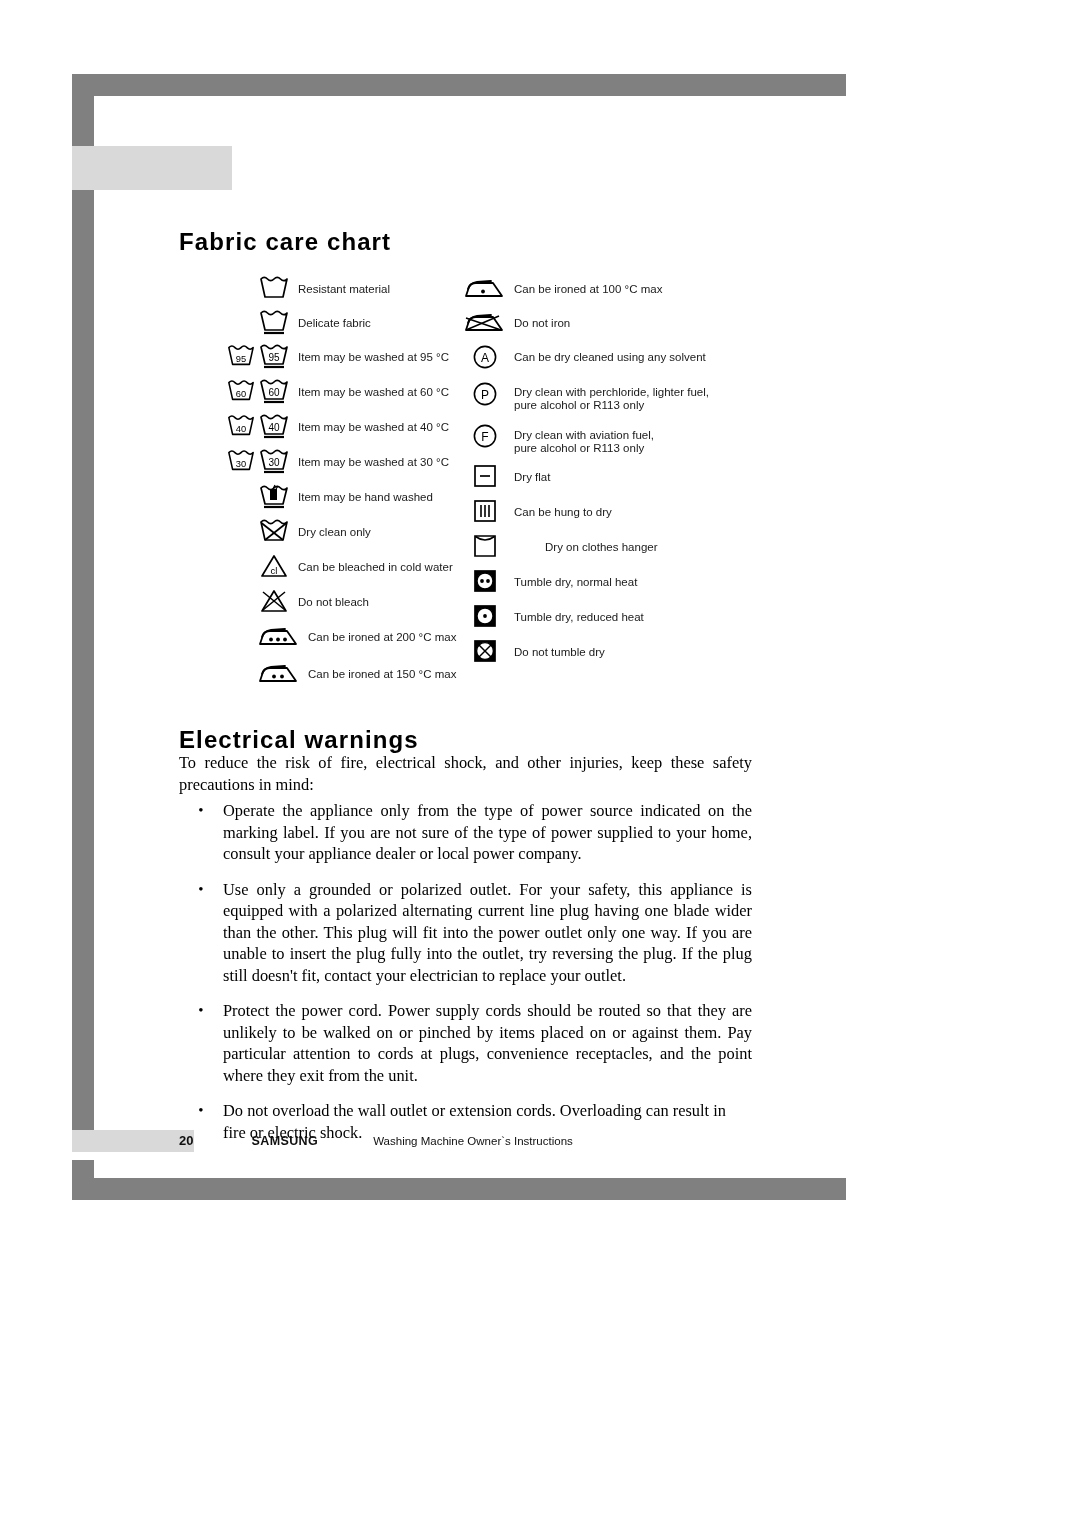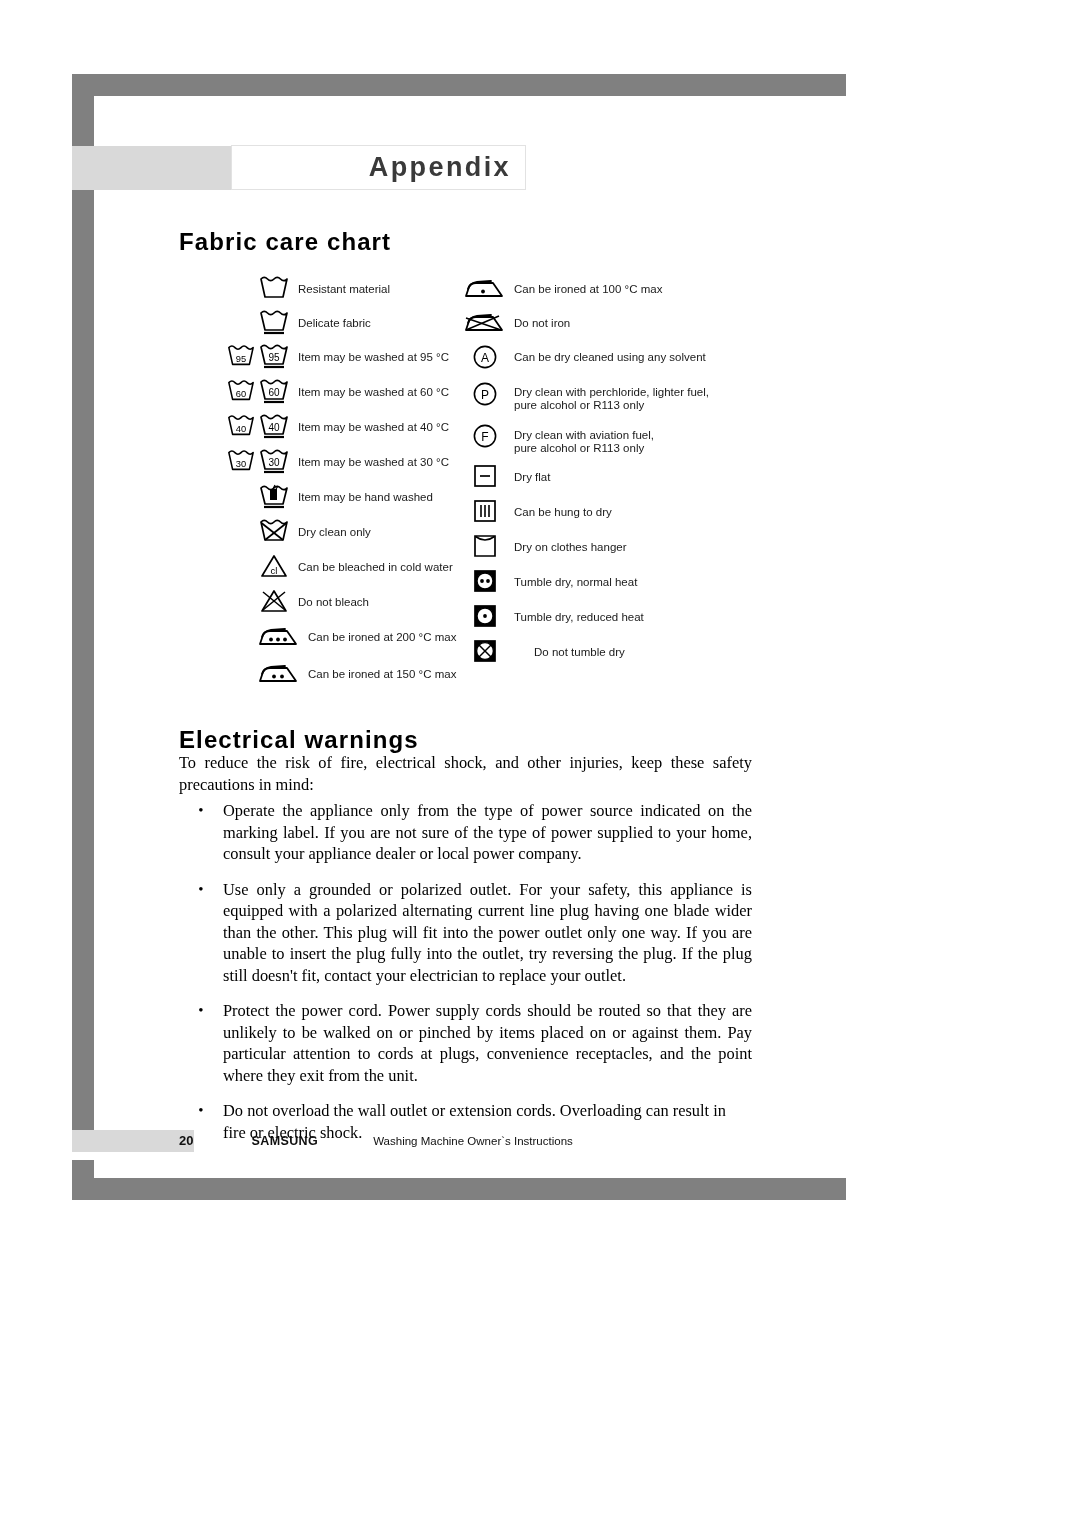--- a/index.html
+++ b/index.html
@@ -193,23 +193,20 @@
 <div class="page">
 
   <div class="frame-top-bar"></div>
   <div class="frame-left-bar-upper"></div>
   <div class="frame-left-bar-mid"></div>
   <div class="frame-left-bar-lower"></div>
   <div class="frame-bottom-bar"></div>
   <div class="header-band"></div>
   <div class="footer-band"></div>
 
-  <div class="title-box">
-    <span class="title-text">Appendix</span>
-  </div>
 
   <div class="section-heading" id="fabric-heading">Fabric care chart</div>
 
   <div class="care-col" id="care-col-left">
 
     <div class="care-row" style="height:34px;">
       <div class="sym-cell narrow"></div>
       <div class="sym-cell">
         <svg width="30" height="24" viewBox="0 0 30 24">
           <path d="M2 3 q3.2 -3.4 6.5 0 q3.2 3.4 6.5 0 q3.2 -3.4 6.5 0 q3.2 3.4 6.5 0 L24 21 L6 21 Z" fill="none" stroke="#000" stroke-width="1.7" stroke-linejoin="round"></path>
@@ -446,21 +443,21 @@
         <svg width="24" height="24" viewBox="0 0 24 24">
           <rect x="2" y="2" width="20" height="20" fill="none" stroke="#000" stroke-width="1.7"></rect>
           <line x1="8" y1="6" x2="8" y2="18" stroke="#000" stroke-width="1.6"></line>
           <line x1="12" y1="6" x2="12" y2="18" stroke="#000" stroke-width="1.6"></line>
           <line x1="16" y1="6" x2="16" y2="18" stroke="#000" stroke-width="1.6"></line>
         </svg>
       </div>
       <div class="care-label">Can be hung to dry</div>
     </div>
 
-    <div class="care-row" style="height:35px;">
+    <div class="care-row" style="height:35px;gap:31px;">
       <div class="sym-cell" style="width:46px;flex:0 0 46px;">
         <svg width="24" height="24" viewBox="0 0 24 24">
           <path d="M2 2 L22 2 L22 22 L2 22 Z" fill="none" stroke="#000" stroke-width="1.7"></path>
           <path d="M2.5 2.5 q9.5 7 19 0" fill="none" stroke="#000" stroke-width="1.6"></path>
         </svg>
       </div>
       <div class="care-label">Dry on clothes hanger</div>
     </div>
 
     <div class="care-row" style="height:35px;">
@@ -479,21 +476,21 @@
       <div class="sym-cell" style="width:46px;flex:0 0 46px;">
         <svg width="24" height="24" viewBox="0 0 24 24">
           <rect x="2" y="2" width="20" height="20" fill="#000" stroke="#000" stroke-width="1.7"></rect>
           <circle cx="12" cy="12" r="8" fill="#fff" stroke="#000" stroke-width="1.4"></circle>
           <circle cx="12" cy="12" r="1.9" fill="#000"></circle>
         </svg>
       </div>
       <div class="care-label">Tumble dry, reduced heat</div>
     </div>
 
-    <div class="care-row" style="height:35px;gap:20px;">
+    <div class="care-row" style="height:35px;">
       <div class="sym-cell" style="width:46px;flex:0 0 46px;">
         <svg width="24" height="24" viewBox="0 0 24 24">
           <rect x="2" y="2" width="20" height="20" fill="#000" stroke="#000" stroke-width="1.7"></rect>
           <circle cx="12" cy="12" r="8.4" fill="#fff" stroke="#000" stroke-width="1.4"></circle>
           <line x1="5.5" y1="5.5" x2="18.5" y2="18.5" stroke="#000" stroke-width="1.5"></line>
           <line x1="18.5" y1="5.5" x2="5.5" y2="18.5" stroke="#000" stroke-width="1.5"></line>
         </svg>
       </div>
       <div class="care-label">Do not tumble dry</div>
     </div>

